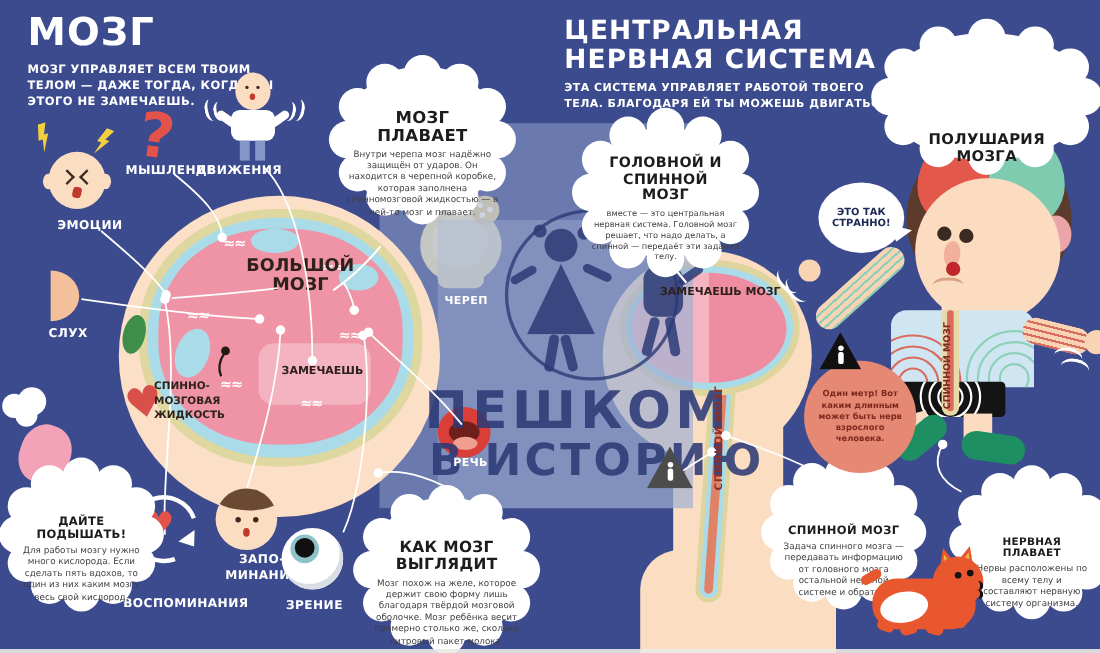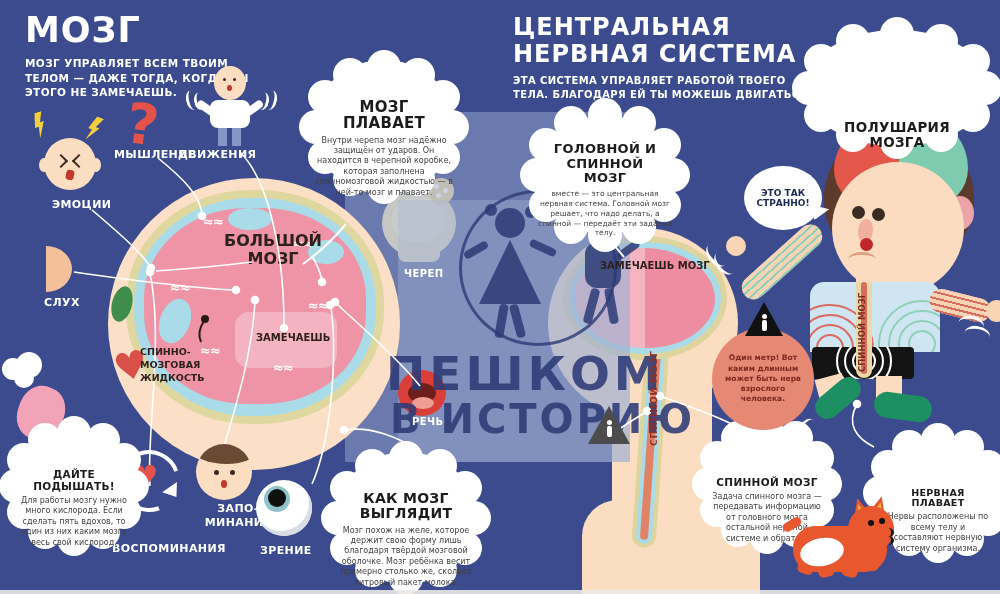--- a/index.html
+++ b/index.html
@@ -372,21 +372,21 @@
       <div class="cl-text" style="font-size:8px;width:104px;">Нервы расположены по всему телу и составляют нервную систему организма.</div>
     </div>
   </div>
 
   <div class="warn" style="left:588px;top:406px;width:42px;height:38px;">
     <div class="tri" style="background:#4c4c4c;"></div>
     <div class="idot"></div>
     <div class="ibar"></div>
   </div>
 
-  <div class="salmon" style="left:712px;top:328px;width:102px;height:102px;">
+  <div class="salmon" style="left:731px;top:328px;width:102px;height:102px;">
     <div class="txt" style="font-size:7.6px;width:82px;">Один метр! Вот каким длинным может быть нерв взрослого человека.</div>
   </div>
   <div class="warn" style="left:745px;top:302px;width:38px;height:34px;">
     <div class="tri" style="background:#111;"></div>
     <div class="idot"></div>
     <div class="ibar"></div>
   </div>
 
   <div class="abs" style="left:744px;top:166px;width:78px;height:64px;z-index:50;">
     <div class="abs" style="inset:0;border-radius:50%;background:#fff;"></div>

